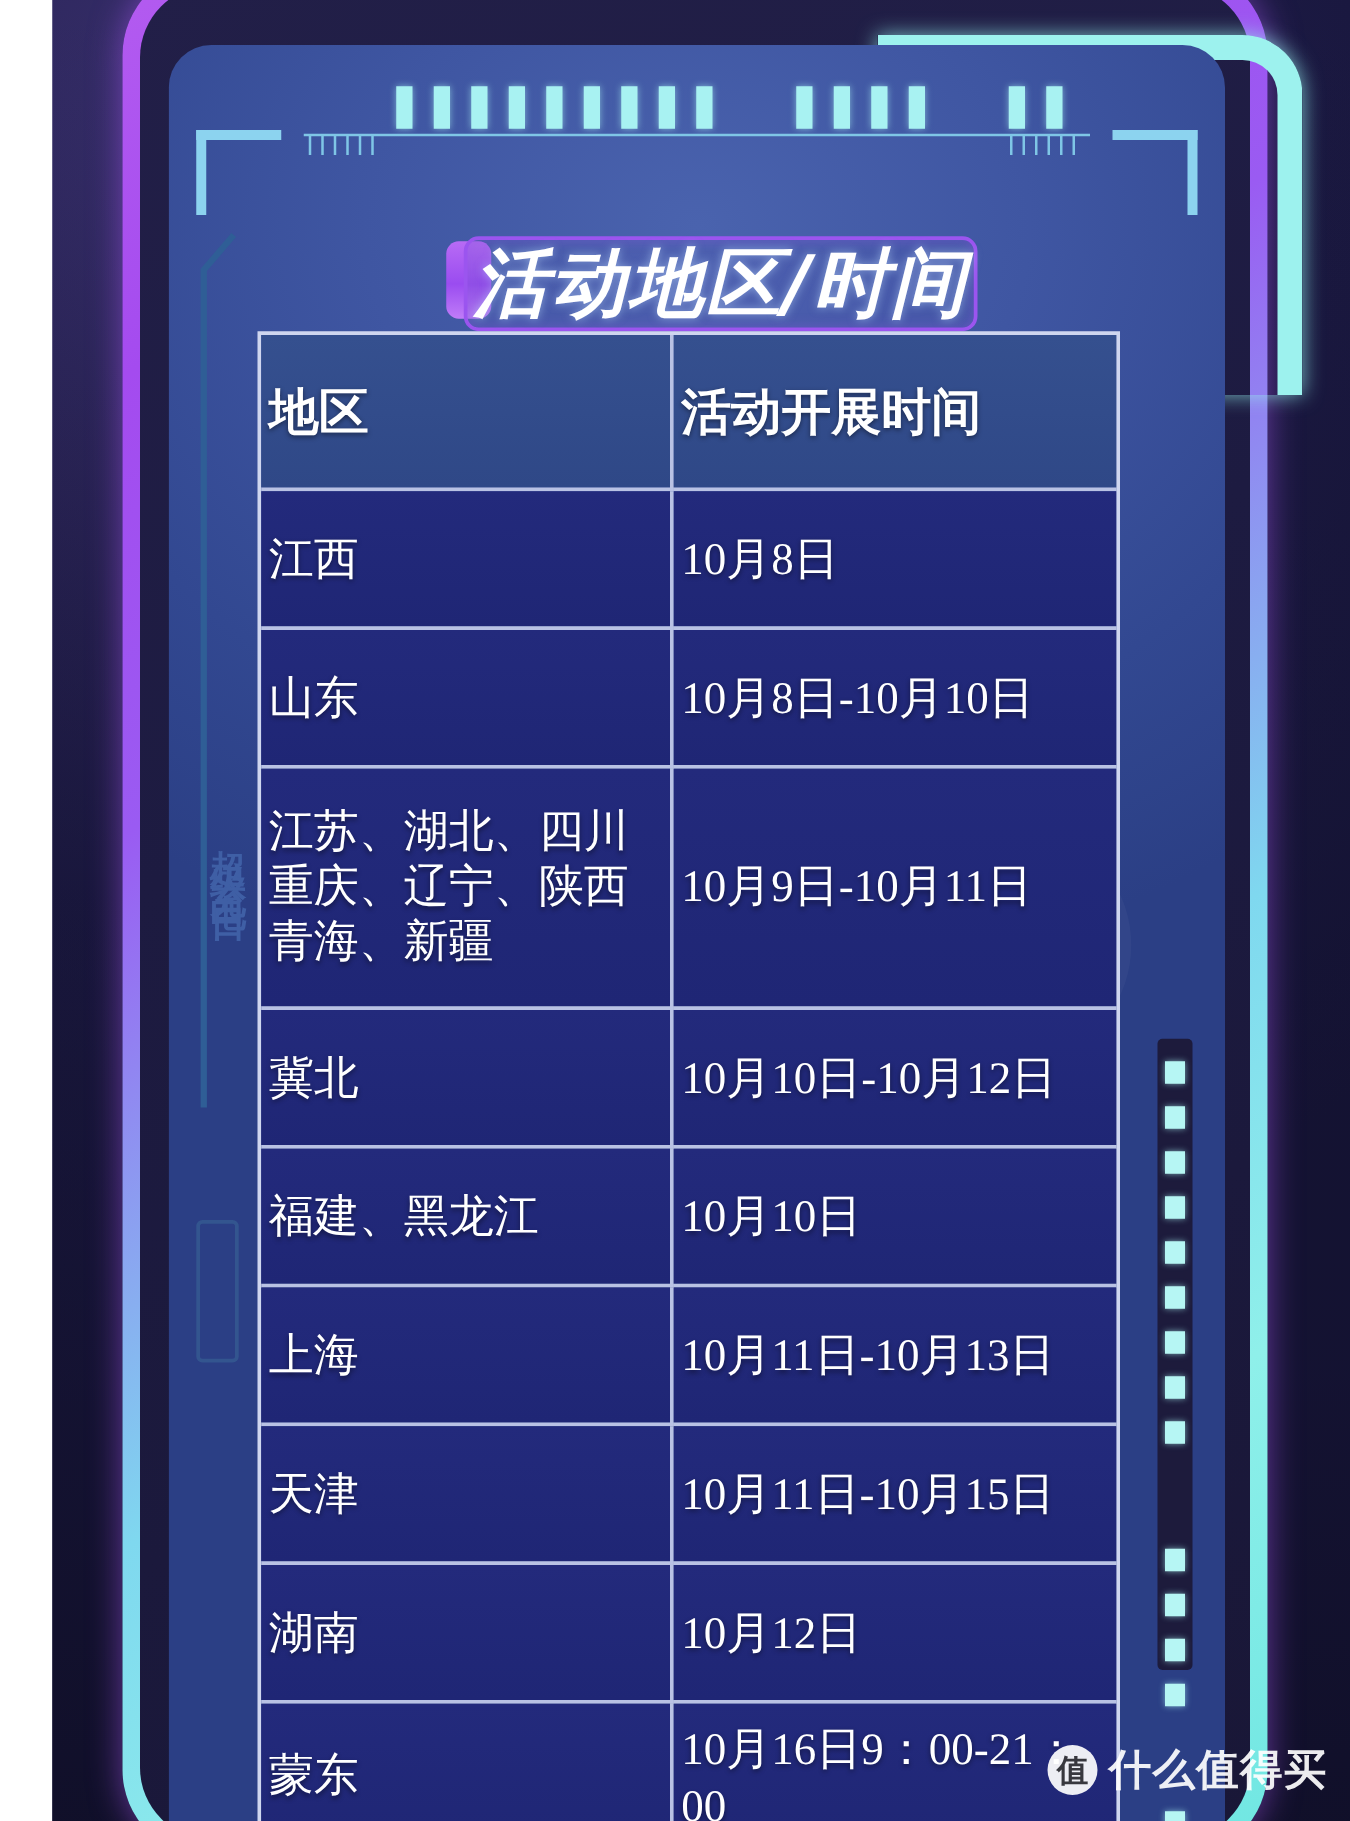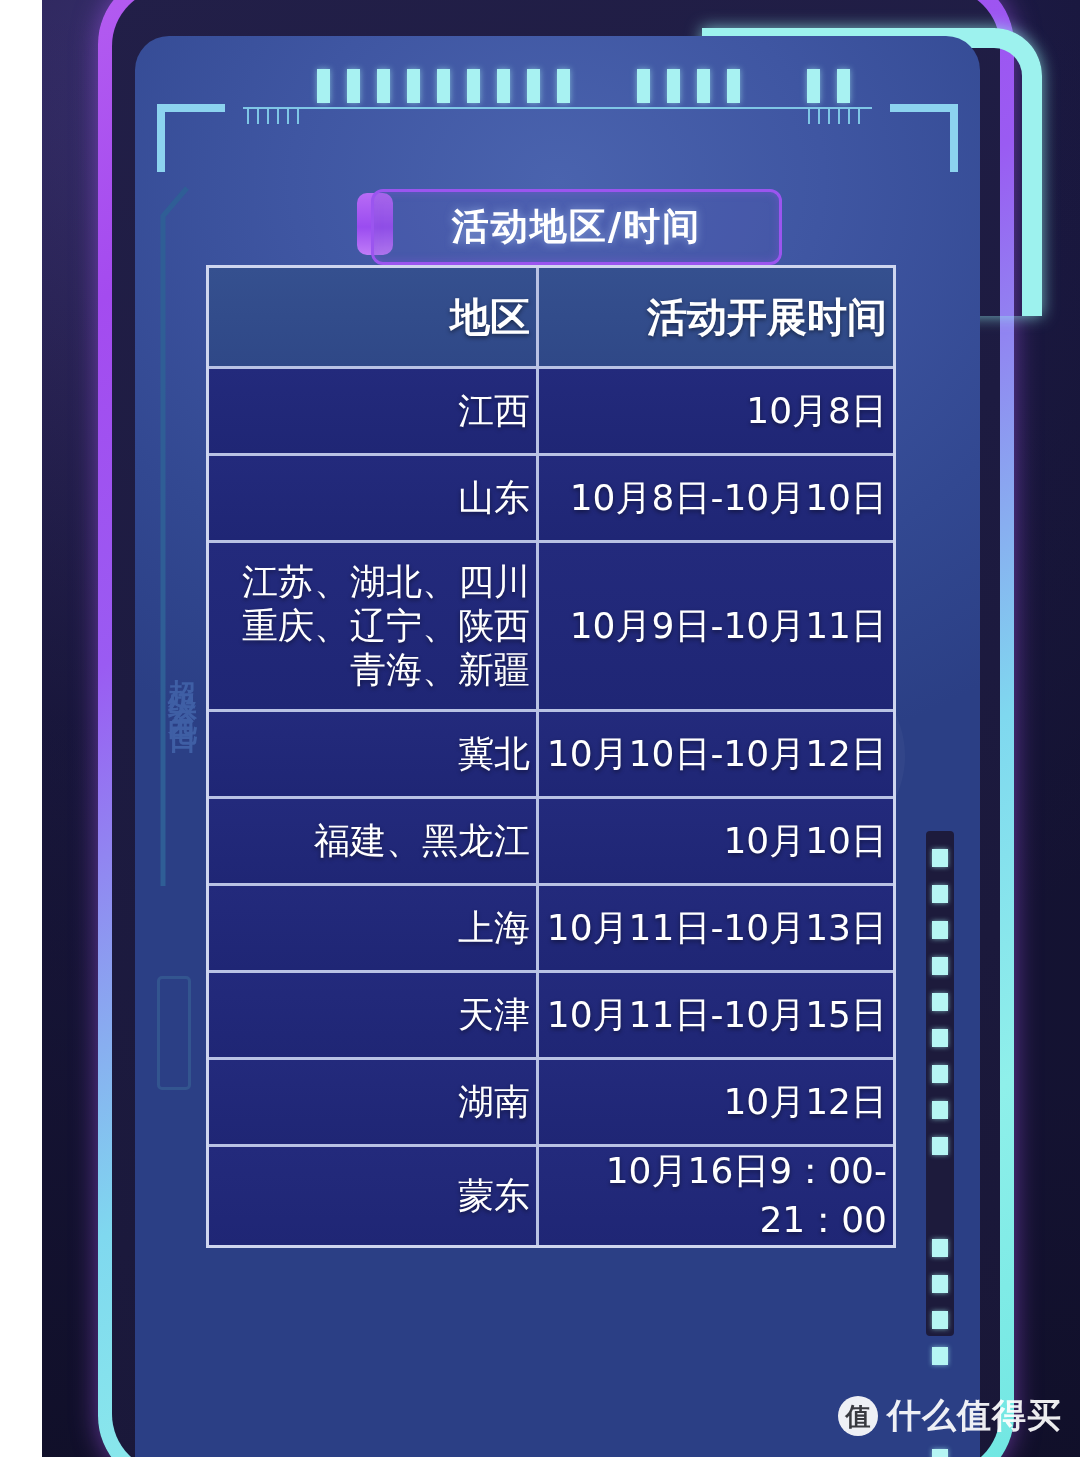--- a/index.html
+++ b/index.html
@@ -100,38 +100,40 @@
     background:linear-gradient(180deg,#b86bf5 0%,#9a4cf0 55%,#c07cf8 100%);
   }
   .title-box{
     position:absolute;left:14px;top:0;right:0;height:70px;
     border:3px solid #9b55ef;border-radius:12px;
     display:flex;align-items:center;justify-content:center;
     background:rgba(95,90,190,.18);
     box-shadow:0 0 10px rgba(155,85,239,.35) inset;
   }
   .title-text{
-    font-size:37px;font-weight:700;color:#ffffff;letter-spacing:2px;
+    font-size:60px;font-weight:700;color:#ffffff;letter-spacing:2px;
     font-family:"DejaVu Sans","Liberation Sans",sans-serif;
     text-shadow:0 0 8px rgba(190,220,255,.55);
     white-space:nowrap;
+    font-style:italic;
   }
   
   .tbl{
     position:absolute;left:71px;top:229px;width:690px;
     border-collapse:separate;border-spacing:0;
     border:3px solid #cfd6ef;
     box-sizing:border-box;
     font-family:"DejaVu Sans","Liberation Sans",sans-serif;
   }
   .tbl td,.tbl th{
-    color:#ffffff;text-align:right;vertical-align:middle;
+    color:#ffffff;text-align:left;vertical-align:middle;
     border-bottom:3px solid #b9c2e4;
-    padding:0 6px;
+    padding:12px 6px;
     text-shadow:0 2px 4px rgba(0,0,0,.45);
+    font-family:Liberation Serif, serif;
   }
   .tbl th{
     background:linear-gradient(180deg,#35508f 0%,#2f4887 100%);
     font-size:40px;font-weight:700;height:98px;
   }
   .tbl td{
     background:linear-gradient(180deg,#232a7c 0%,#1f2675 100%);
     font-size:36px;font-weight:500;height:84px;margin-top:40px;
   }
   .tbl .c-region{width:315px;border-right:3px solid #b9c2e4;}

